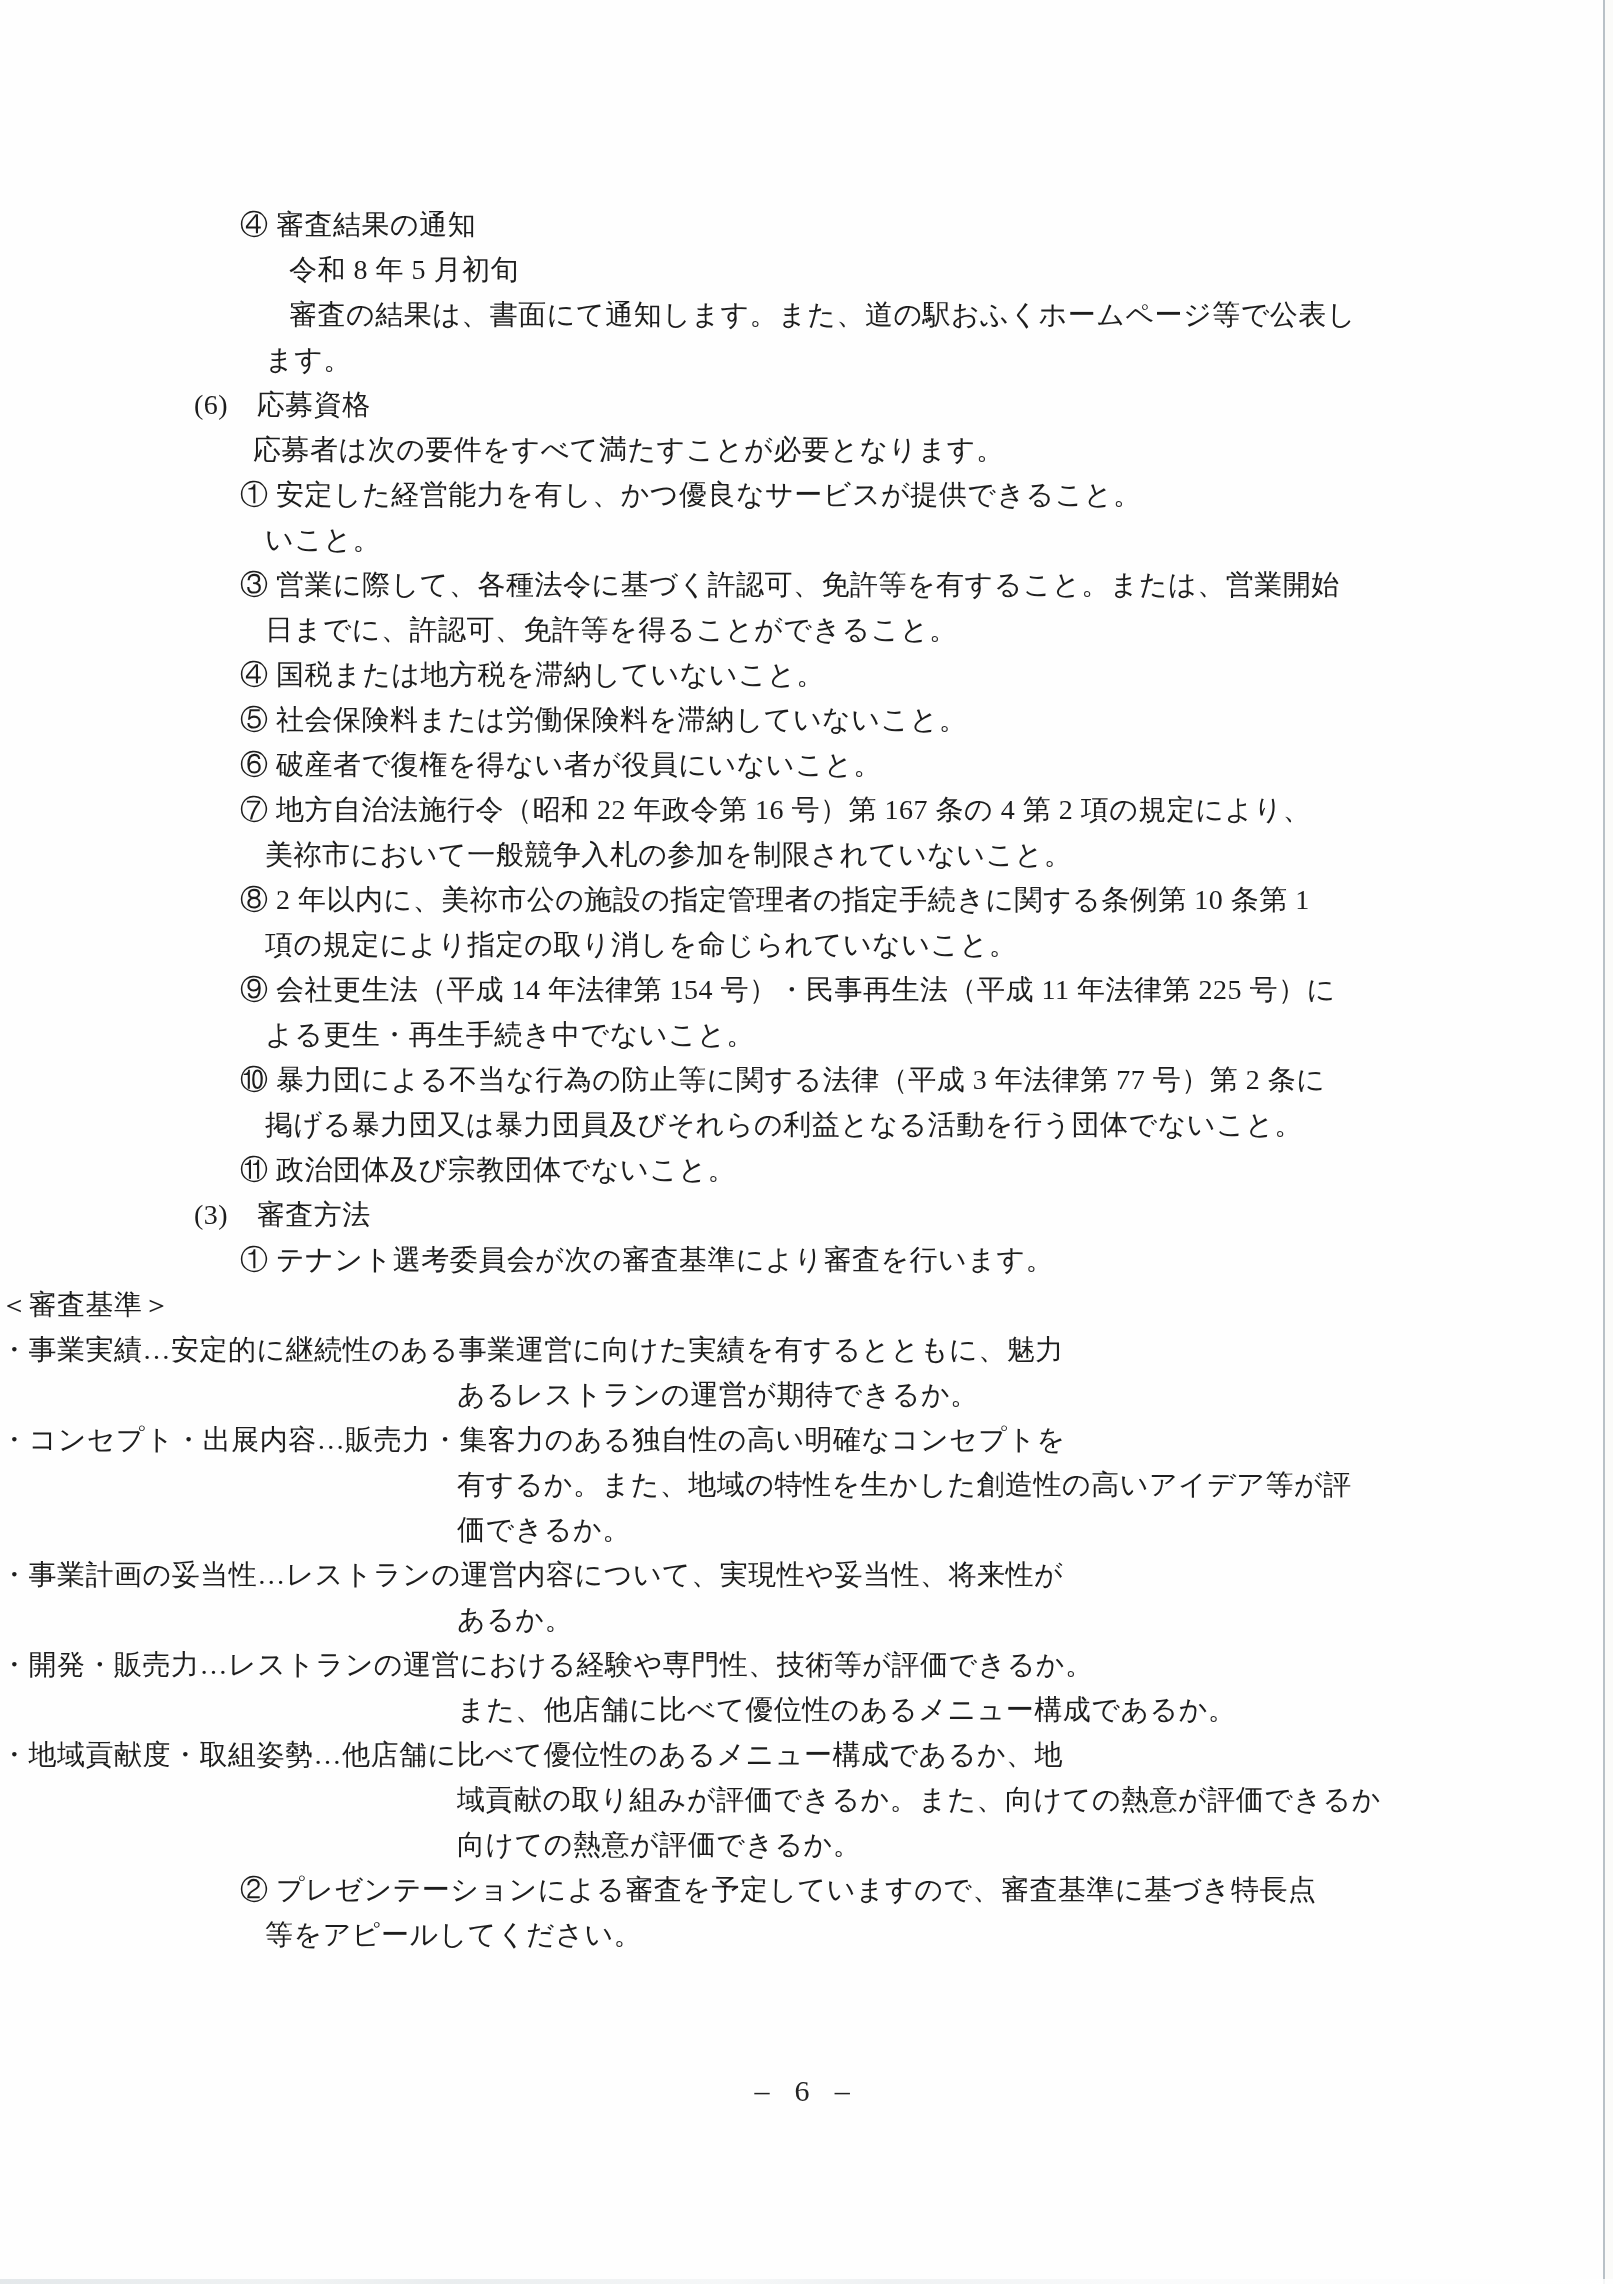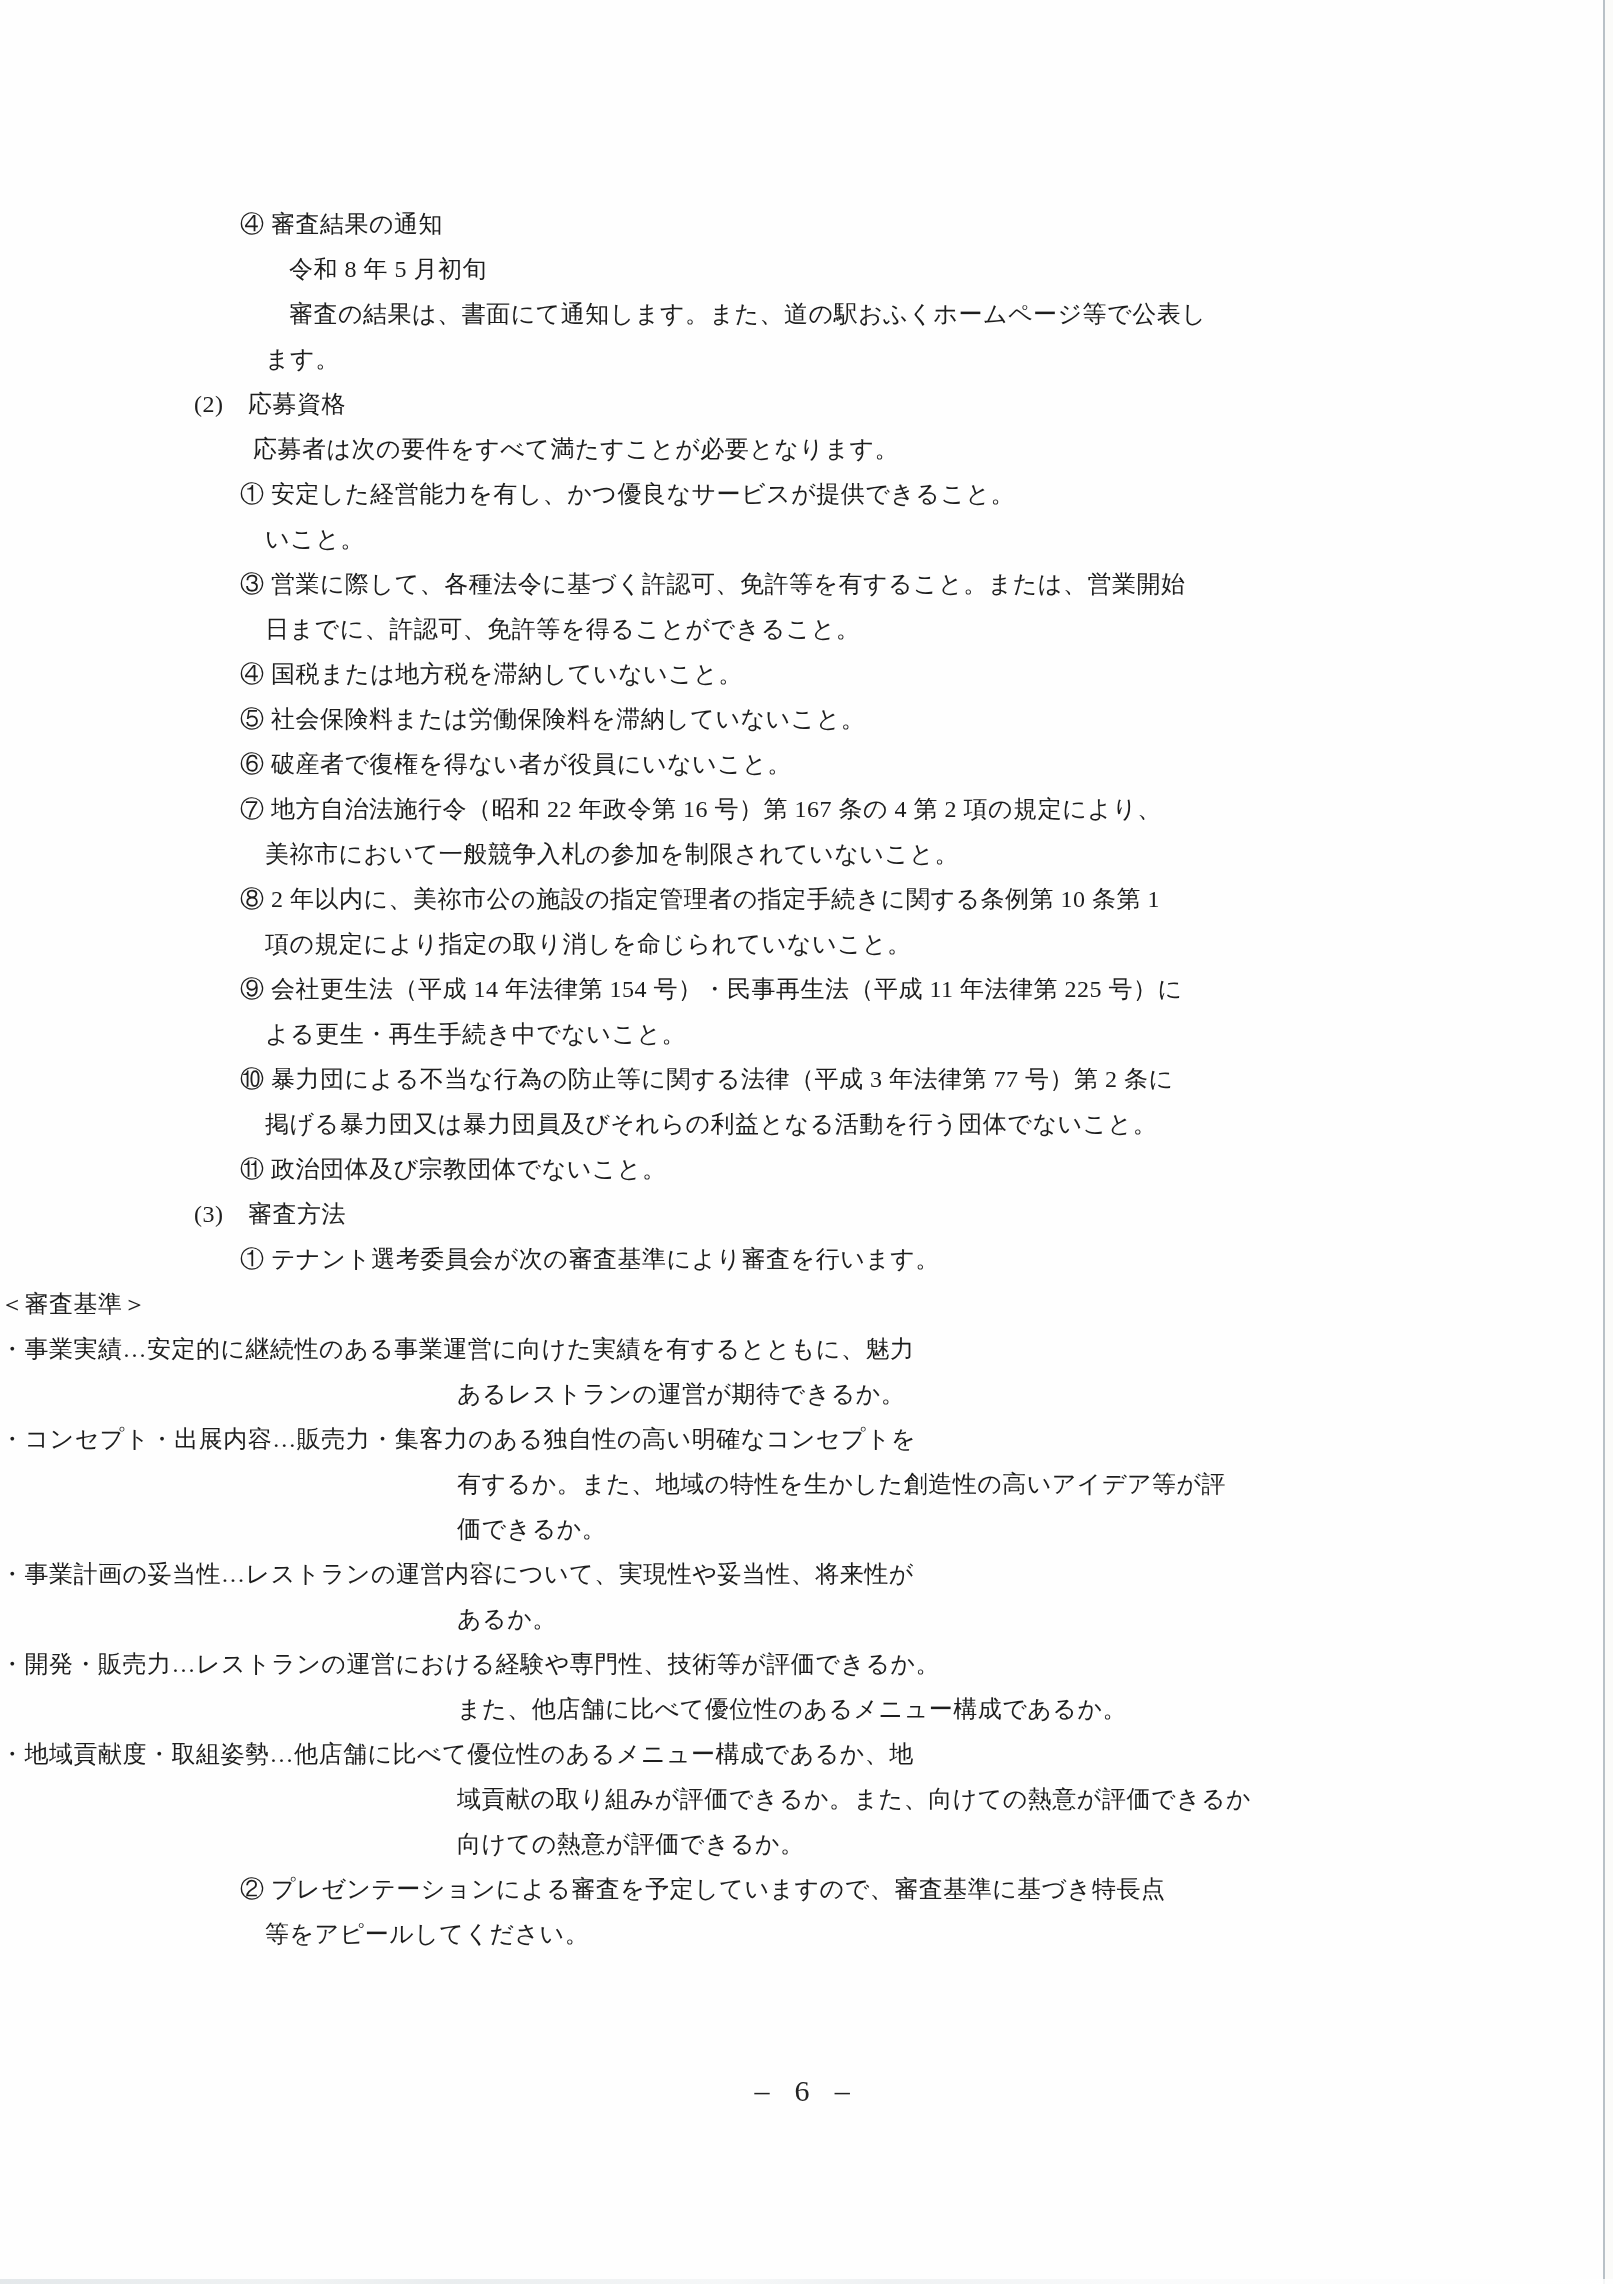--- a/index.html
+++ b/index.html
@@ -18,21 +18,21 @@
   }
   .textblock {
     position: absolute;
     top: 202px;
     left: 0;
     width: 1613px;
   }
   .line {
     height: 45px;
     line-height: 45px;
-    font-size: 24px;
+    font-size: 28px;
     white-space: nowrap;
     letter-spacing: 0.5px;
   }
   
   .indent-paren        { padding-left: 194px; }
   .indent-body         { padding-left: 253px; }
   .indent-circled      { padding-left: 240px; }
   .indent-circled-text { padding-left: 289px; }
   .indent-cont         { padding-left: 265px; }
   .indent-bullet       { }
@@ -82,21 +82,21 @@
 <body>
 
 <div class="page">
 
   <div class="textblock">
 
   <div class="line indent-circled">④ 審査結果の通知</div>
       <div class="line indent-circled-text">令和 8 年 5 月初旬</div>
       <div class="line indent-circled-text">審査の結果は、書面にて通知します。また、道の駅おふくホームページ等で公表し</div>
       <div class="line indent-cont">ます。</div>
-      <div class="line indent-paren">(2)　応募資格</div>
+      <div class="line indent-paren">(6)　応募資格</div>
       <div class="line indent-body">応募者は次の要件をすべて満たすことが必要となります。</div>
       <div class="line indent-circled">① 安定した経営能力を有し、かつ優良なサービスが提供できること。</div>
       <div class="line indent-cont">いこと。</div>
       <div class="line indent-circled">③ 営業に際して、各種法令に基づく許認可、免許等を有すること。または、営業開始</div>
       <div class="line indent-cont">日までに、許認可、免許等を得ることができること。</div>
       <div class="line indent-circled">④ 国税または地方税を滞納していないこと。</div>
       <div class="line indent-circled">⑤ 社会保険料または労働保険料を滞納していないこと。</div>
       <div class="line indent-circled">⑥ 破産者で復権を得ない者が役員にいないこと。</div>
       <div class="line indent-circled">⑦ 地方自治法施行令（昭和 22 年政令第 16 号）第 167 条の 4 第 2 項の規定により、</div>
       <div class="line indent-cont">美祢市において一般競争入札の参加を制限されていないこと。</div>

